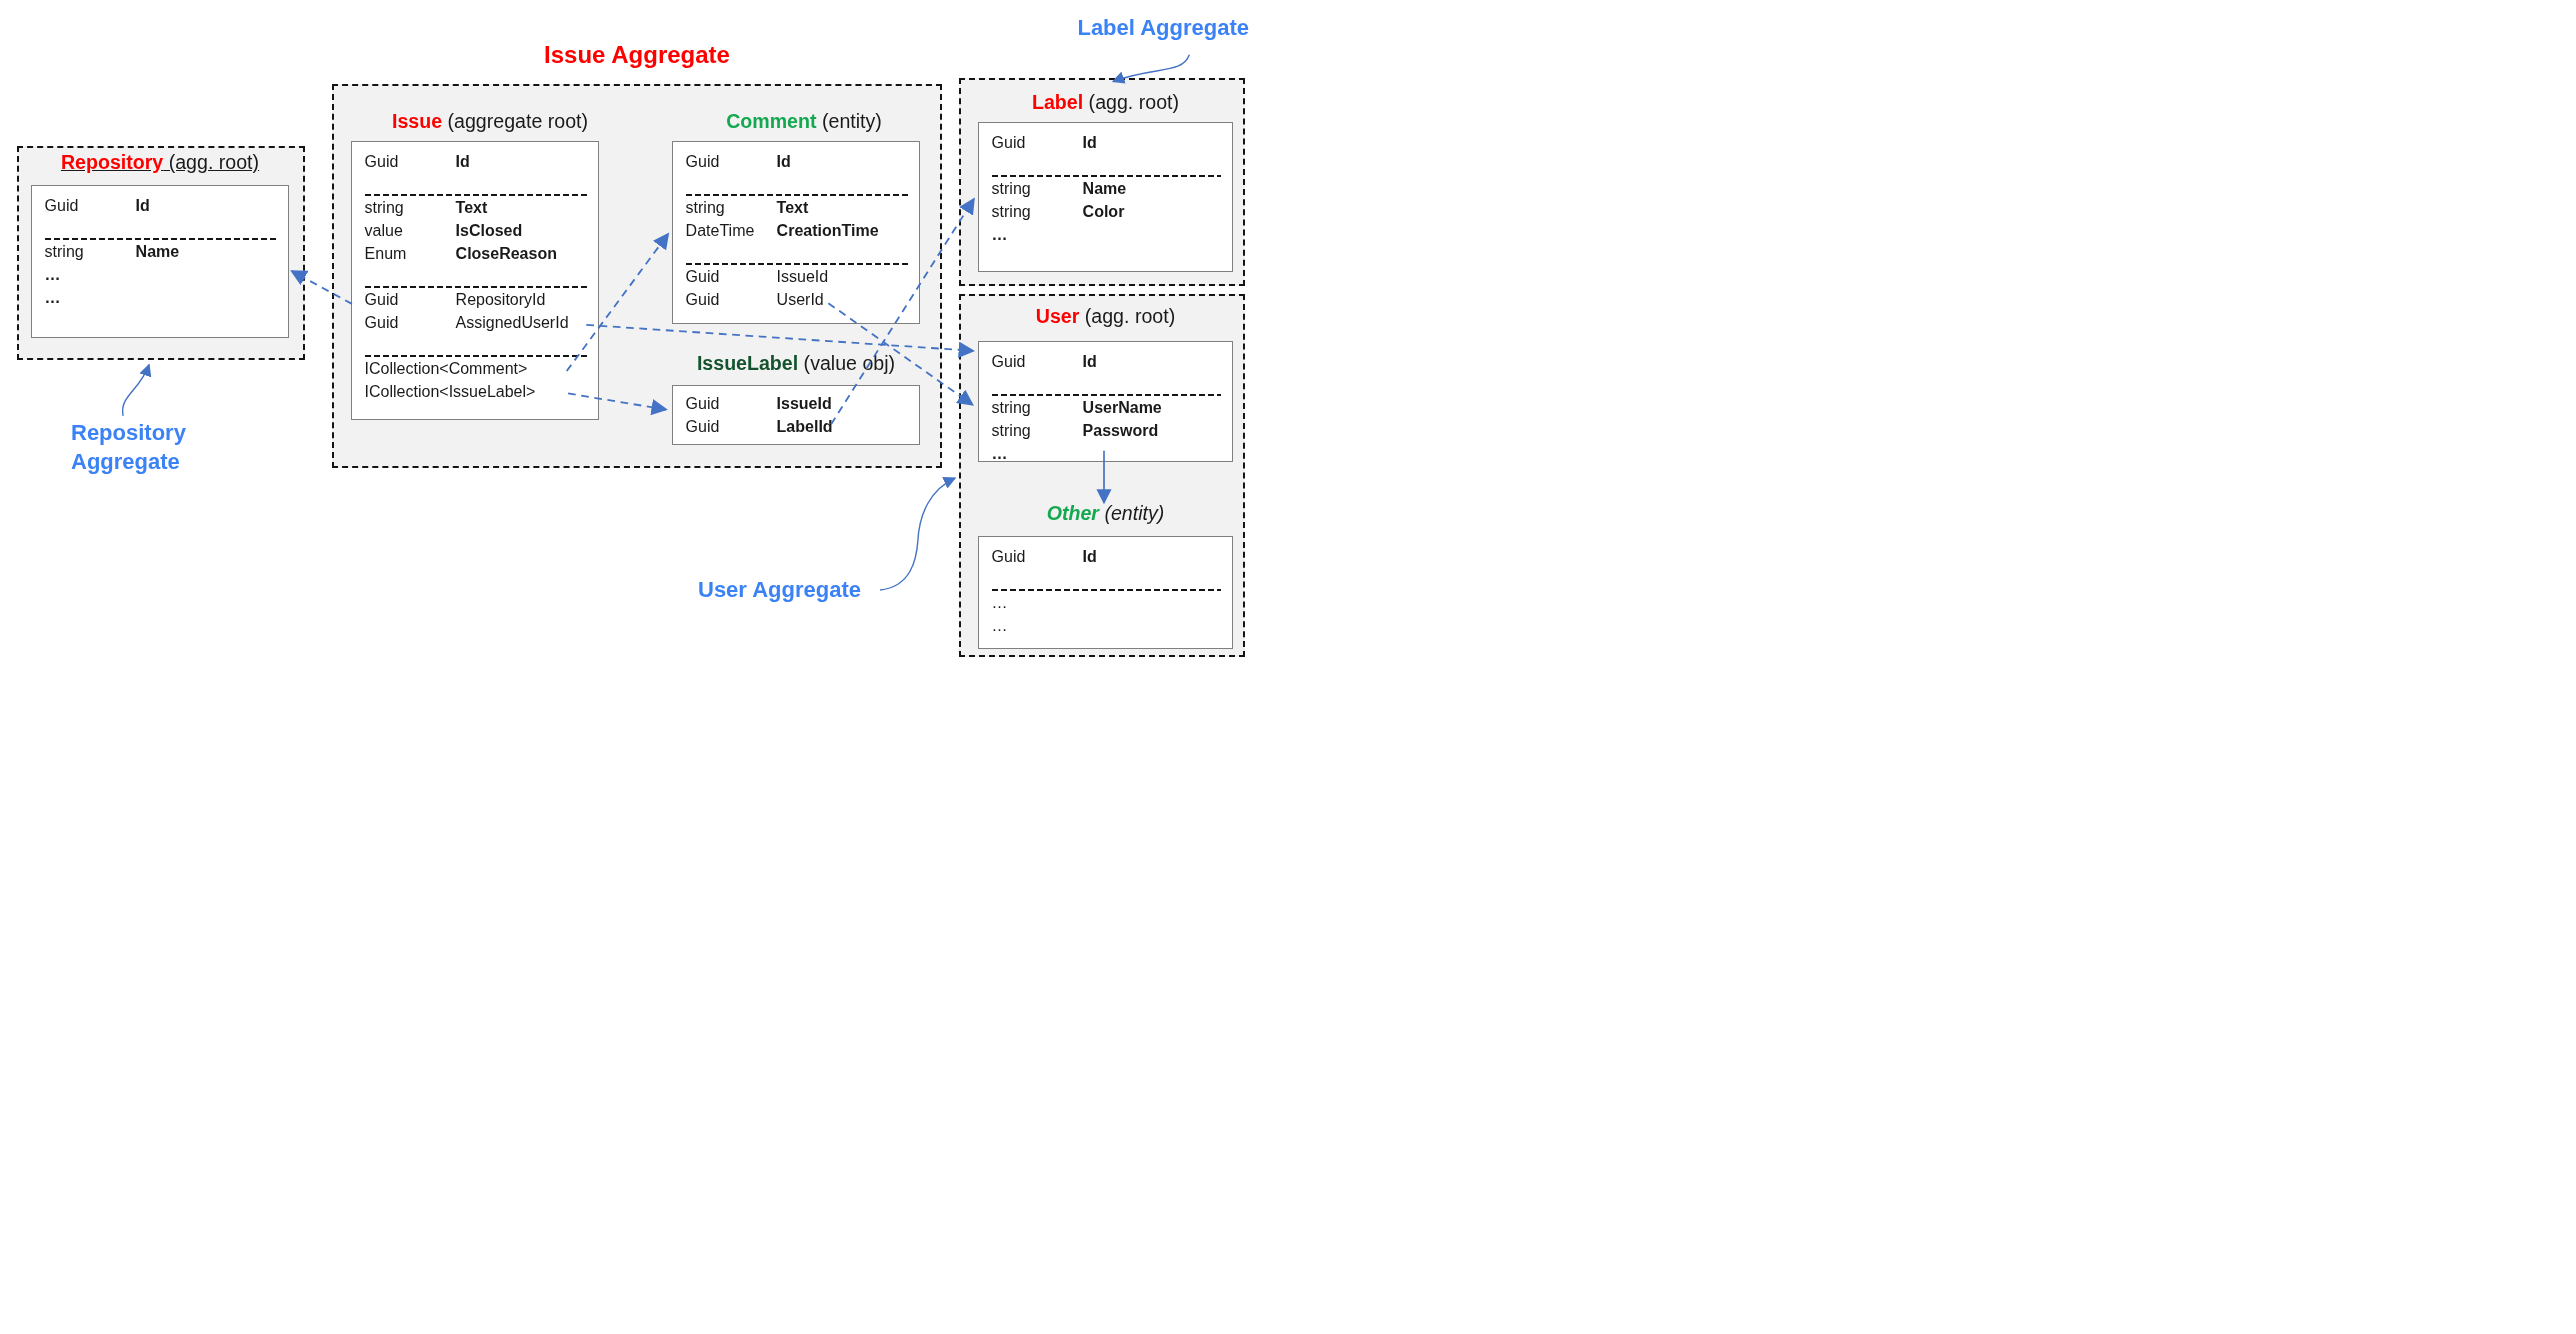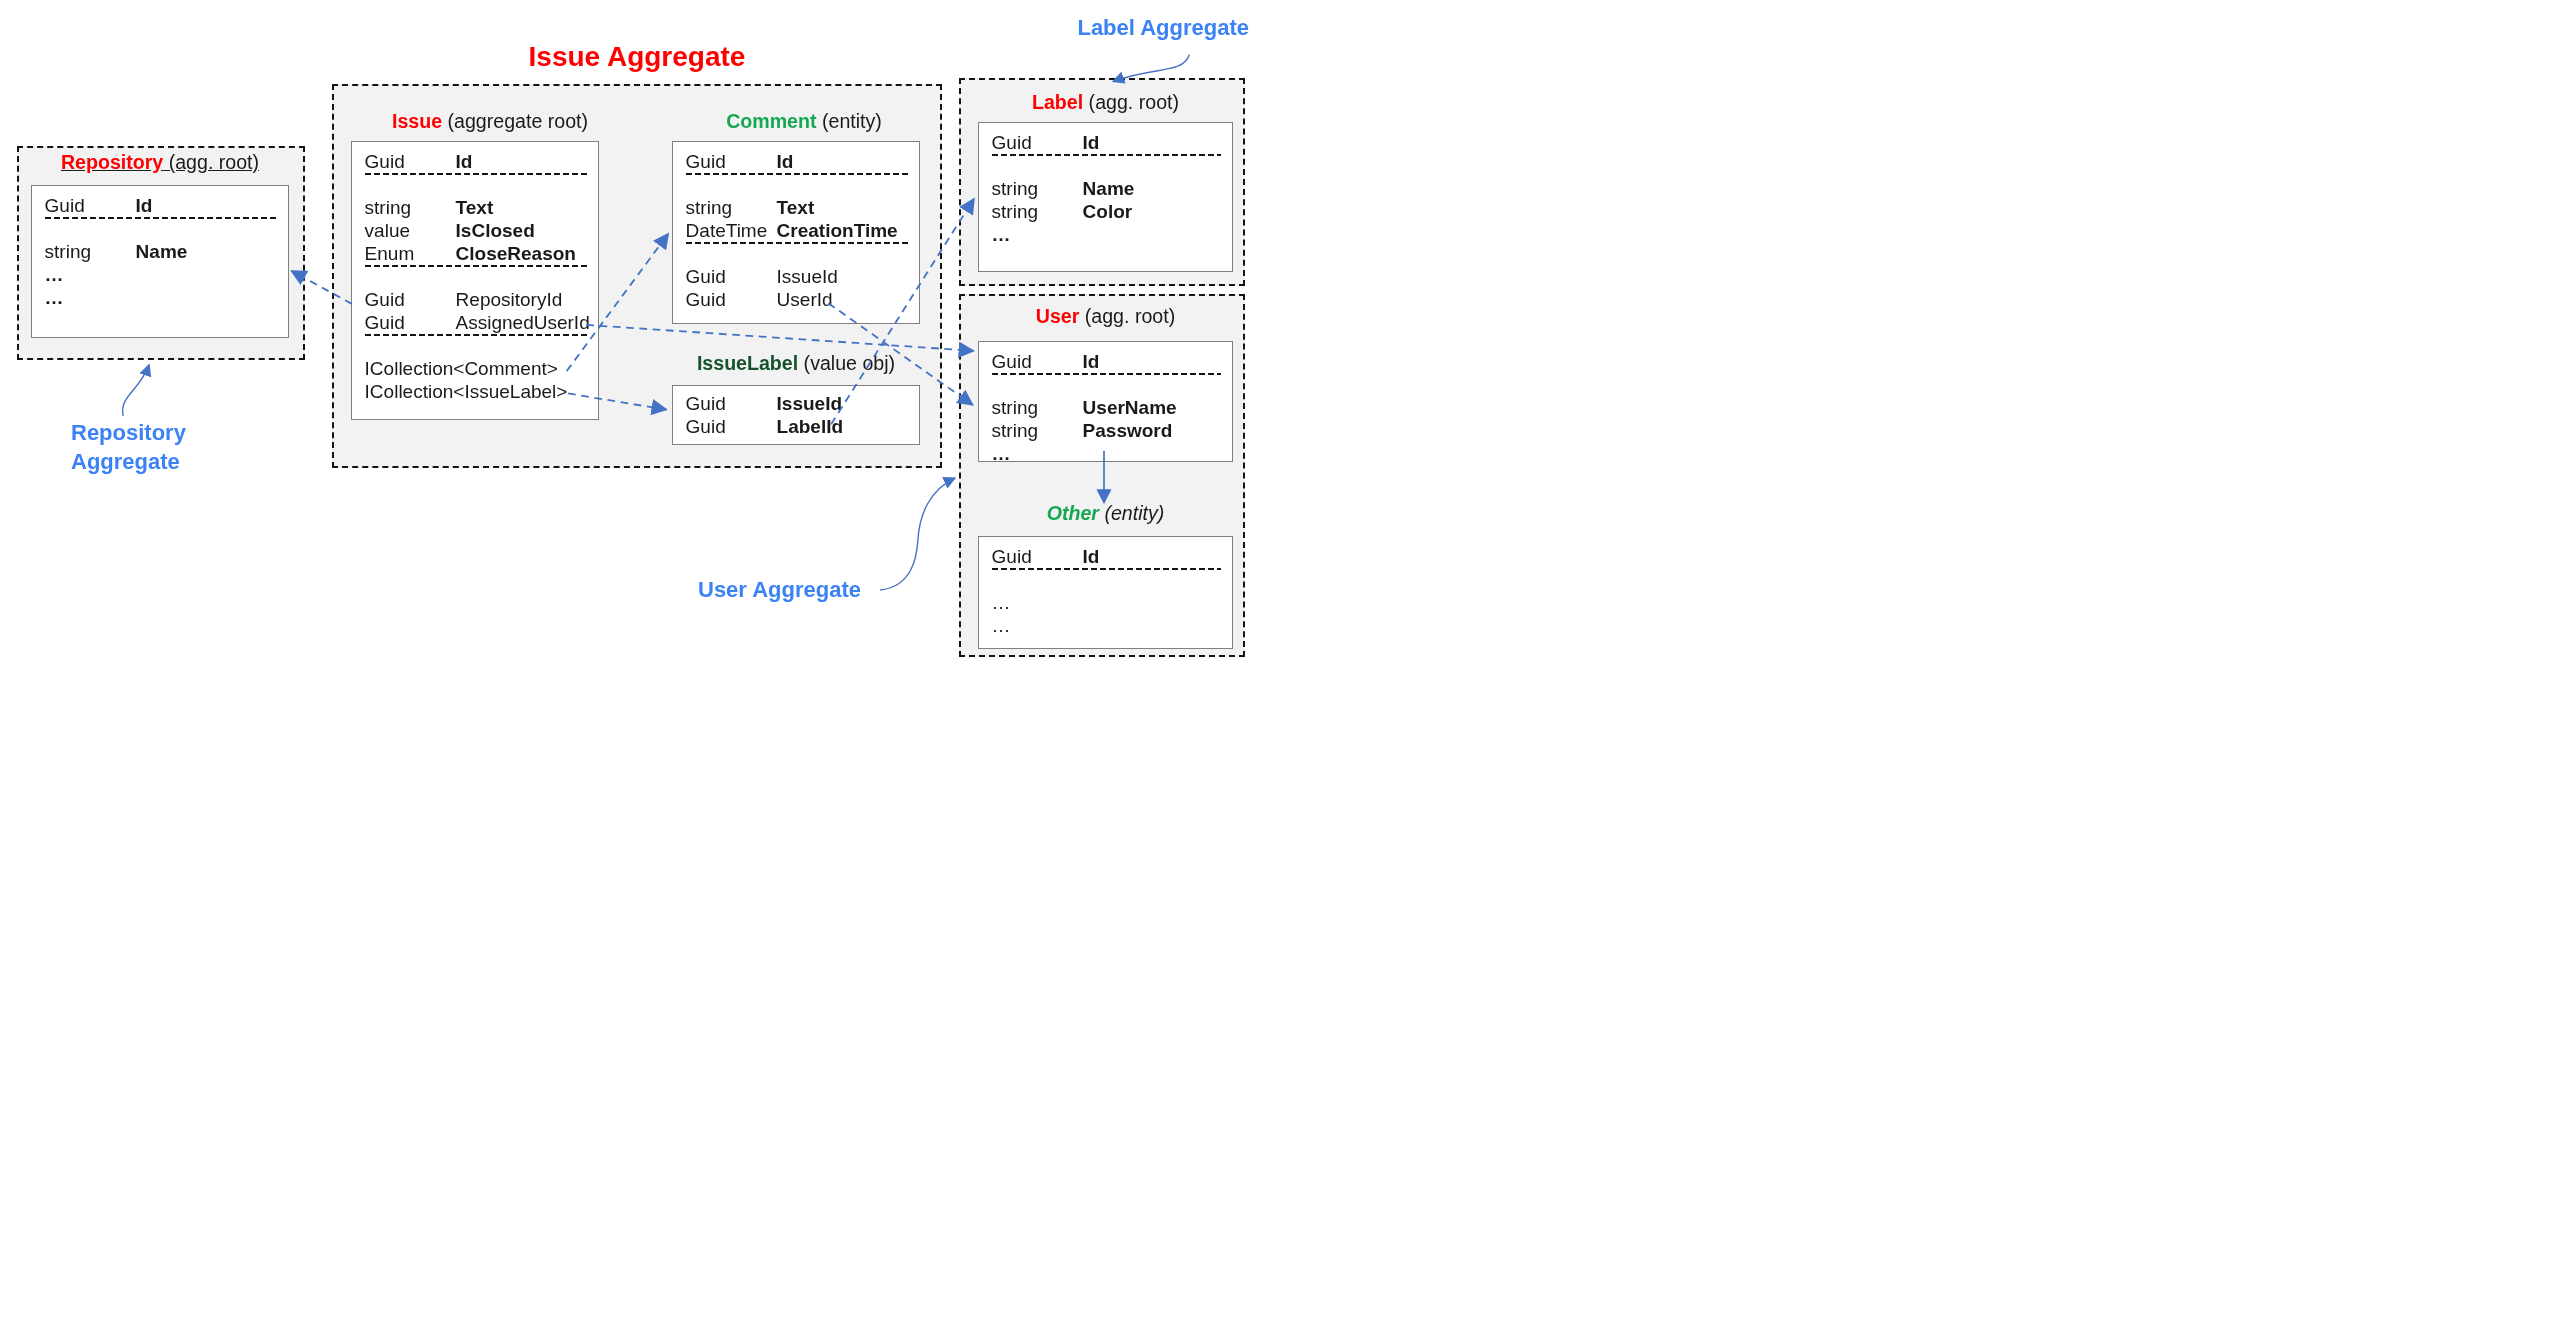--- a/index.html
+++ b/index.html
@@ -35,39 +35,39 @@
     white-space:nowrap;
   }
   .box-title .nm{font-weight:bold;}
   .t-red{color:#ff0000;}
   .t-green{color:#14a850;}
   .t-cyan{color:#14532d;}
   
   .row,.sep-row{
     height:23px;
     display:flex;
-    align-items:flex-start;
+    align-items:flex-end;
     padding:0 11.2px 0 12.6px;
-    font-size:19px;
+    font-size:16px;
     line-height:23px;
     white-space:nowrap;
   }
   .row .type{width:91px;flex:0 0 91px;}
   .row .nm{font-weight:normal;}
   .row .nm.b{font-weight:bold;}
   .row .single{font-weight:normal;}
   .row .single.b{font-weight:bold;}
   .sep-row .sep{
     width:100%;height:2.1px;
     background:repeating-linear-gradient(90deg,#151515 0 5.6px,transparent 5.6px 9px);
   }
   
   .main-title{
     position:absolute;
-    font-size:28px;font-weight:bold;color:#ff0000;
+    font-size:24px;font-weight:bold;color:#ff0000;
     text-align:center;white-space:nowrap;
   }
   .annot{
     position:absolute;
     font-size:22px;color:#3b82f6;
     white-space:nowrap;
     font-weight:bold;
   }
   .svg-layer{position:absolute;left:0;top:0;pointer-events:none;}
   .conn{stroke:#4472c4;stroke-width:2.6;fill:none;stroke-dasharray:11 8;}

